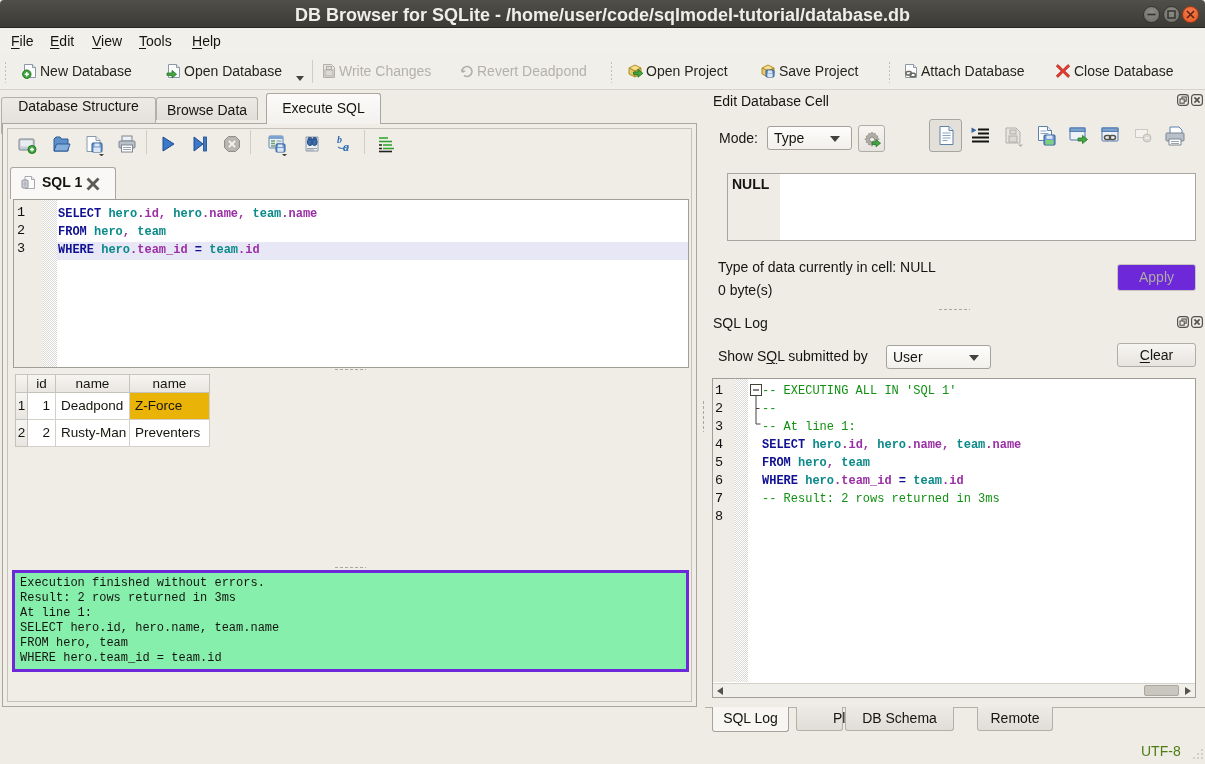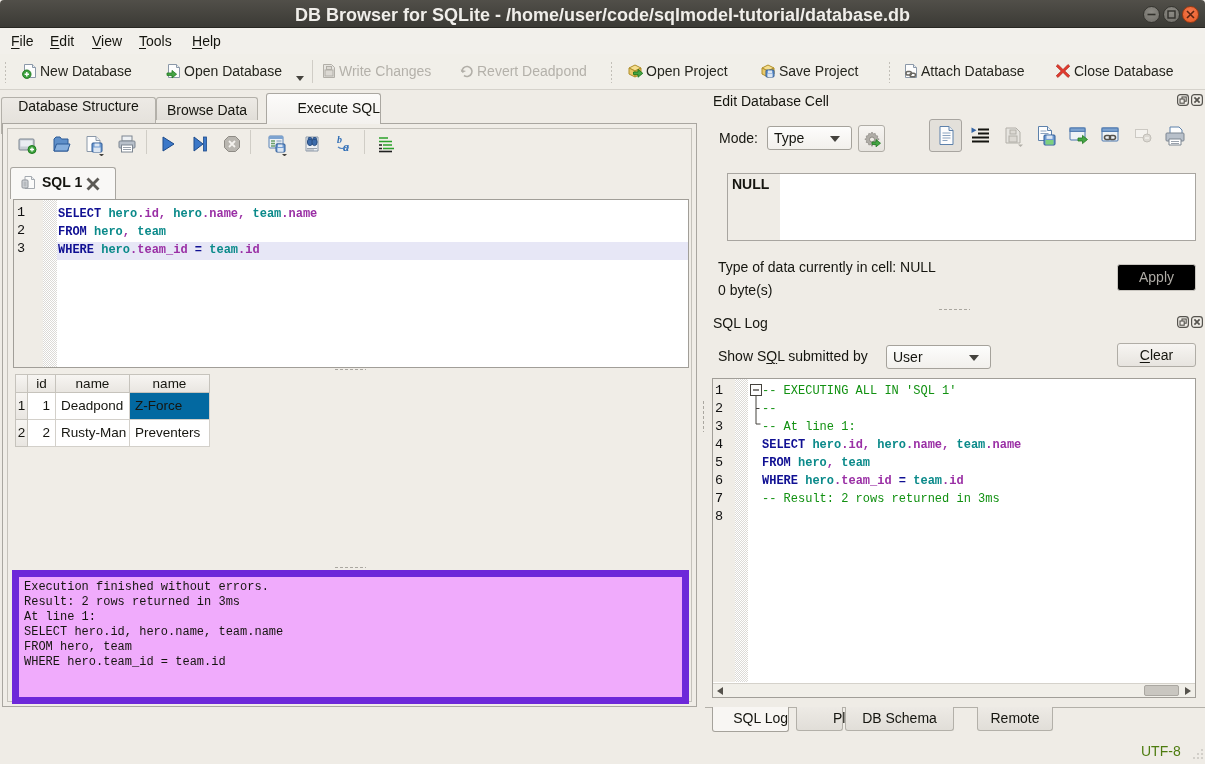--- a/index.html
+++ b/index.html
@@ -22,42 +22,42 @@
 .tbitem { position:absolute; top:0; height:35px; font-size:14px; color:#26261f; }
 .tbitem .lbl { position:absolute; top:9px; white-space:nowrap; }
 .tbitem.disabled .lbl { color:#b4b1aa; }
 .tbitem svg { position:absolute; top:9px; left:0; }
 .tbsep { position:absolute; top:6px; width:1px; height:23px; background:#d0cdc6; }
 .tbhandle { position:absolute; top:7px; width:3px; height:22px;
   background-image:radial-gradient(#c2bfb8 34%, transparent 36%); background-size:3px 4px; }
 
 .tab { position:absolute; border:1px solid #b3b0a9; border-bottom:none; border-radius:3px 3px 0 0;
   background:linear-gradient(#edeae5, #e1ded8); font-size:14px; color:#15150f; text-align:center; }
-.tab.active { background:linear-gradient(#fcfbfa,#f3f1ee); border-color:#aaa7a1;text-align:right; }
+.tab.active { background:linear-gradient(#fcfbfa,#f3f1ee); border-color:#aaa7a1; }
 .tab.south { border:1px solid #b3b0a9; border-top:none; border-radius:0 0 3px 3px; }
 .tab.active.south { border-color:#a5a29b; }
 .mono { font-family:"Liberation Mono", monospace; }
 
 .kw { color:#101093; font-weight:bold; }
 .tbl { color:#0b8a8a; font-weight:bold; }
 .fld { color:#9a2fa5; }
 .cmt { color:#119111; }
 
 .hdots { position:absolute; height:3px; width:32px;
   background-image:radial-gradient(#aaa7a0 40%, transparent 45%); background-size:5px 3px; }
 .vdots { position:absolute; width:3px; height:32px;
   background-image:radial-gradient(#aaa7a0 40%, transparent 45%); background-size:3px 5px; }
 
 .docktitle { position:absolute; font-size:14px; color:#15150f; }
 
 .combo { position:absolute; background:linear-gradient(#fdfdfc,#f2f0ec); border:1px solid #a5a29b; border-radius:3px; font-size:14px; color:#15150f; }
 .combo .ctext { position:absolute; left:6px; top:3px; }
 .combo .arrow { position:absolute; width:0; height:0; border-left:5px solid transparent; border-right:5px solid transparent; border-top:6px solid #44423d; }
 .btn { position:absolute; background:linear-gradient(#f7f5f2,#e7e4df); border:1px solid #b0ada6; border-radius:3px; font-size:14px; color:#15150f; text-align:center; }
-.btn.disabled { background:#000000; border-color:#c9c6c0; color:#aeaba5; }
+.btn.disabled { background:#6d28d9; border-color:#c9c6c0; color:#aeaba5; }
 </style>
 </head>
 <body>
 
 <div id="titlebar" class="abs">
   <div id="title-text" class="abs">DB Browser for SQLite - /home/user/code/sqlmodel-tutorial/database.db</div>
   <div class="winbtn abs" style="left:1143px; background:radial-gradient(circle at 50% 35%, #8d8b85, #6e6c66); border:1px solid #35342f;">
     <svg width="15" height="15">
         <line x1="3.5" y1="7.5" x2="11.5" y2="7.5" stroke="#31302b" stroke-width="1.6"></line>
       </svg>
@@ -260,30 +260,30 @@
   <div class="abs" style="left:15px; top:251px; width:196px; height:73px; font-size:13.5px; color:#15150f;">
 
     <div class="abs" style="left:0; top:0; width:13px; height:19px; background:linear-gradient(#f7f5f2,#e9e6e1); border:1px solid #c6c3bc;"></div>
     <div class="abs" style="left:13px; top:0; width:28px; height:19px; background:linear-gradient(#f7f5f2,#e9e6e1); border:1px solid #c6c3bc; border-left:none; text-align:center; line-height:18px;">id</div>
     <div class="abs" style="left:41px; top:0; width:74px; height:19px; background:linear-gradient(#f7f5f2,#e9e6e1); border:1px solid #c6c3bc; border-left:none; text-align:center; line-height:18px;">name</div>
     <div class="abs" style="left:115px; top:0; width:80px; height:19px; background:linear-gradient(#f7f5f2,#e9e6e1); border:1px solid #c6c3bc; border-left:none; text-align:center; line-height:18px;">name</div>
 
     <div class="abs" style="left:0; top:19px; width:13px; height:27px; background:linear-gradient(#f7f5f2,#e9e6e1); border:1px solid #c6c3bc; border-top:none; text-align:center; line-height:26px;">1</div>
     <div class="abs" style="left:13px; top:19px; width:28px; height:27px; background:#fff; border:1px solid #d3d0ca; border-left:none; border-top:none; text-align:right; line-height:25px; padding-right:5px;">1</div>
     <div class="abs" style="left:41px; top:19px; width:74px; height:27px; background:#fff; border:1px solid #d3d0ca; border-left:none; border-top:none; line-height:25px; padding-left:5px;">Deadpond</div>
-    <div class="abs" style="left:115px; top:19px; width:80px; height:27px; background:#0369a1; border:1px solid #d3d0ca; border-left:none; border-top:none; line-height:25px; padding-left:5px;">Z-Force</div>
+    <div class="abs" style="left:115px; top:19px; width:80px; height:27px; background:#eab308; border:1px solid #d3d0ca; border-left:none; border-top:none; line-height:25px; padding-left:5px;">Z-Force</div>
 
     <div class="abs" style="left:0; top:46px; width:13px; height:27px; background:linear-gradient(#f7f5f2,#e9e6e1); border:1px solid #c6c3bc; border-top:none; text-align:center; line-height:26px;">2</div>
     <div class="abs" style="left:13px; top:46px; width:28px; height:27px; background:#fff; border:1px solid #d3d0ca; border-left:none; border-top:none; text-align:right; line-height:25px; padding-right:5px;">2</div>
     <div class="abs" style="left:41px; top:46px; width:74px; height:27px; background:#fff; border:1px solid #d3d0ca; border-left:none; border-top:none; line-height:25px; padding-left:5px;">Rusty-Man</div>
     <div class="abs" style="left:115px; top:46px; width:80px; height:27px; background:#fff; border:1px solid #d3d0ca; border-left:none; border-top:none; line-height:25px; padding-left:5px;">Preventers</div>
   </div>
   <div class="hdots" style="left:334px; top:443px;"></div>
 
-  <div class="abs" style="left:12px; top:447px; width:677px; height:134px; border:7px solid #6d28d9; background:#f0abfc;">
+  <div class="abs" style="left:12px; top:447px; width:677px; height:102px; border:3px solid #6d28d9; background:#86efac;">
     <div class="abs mono" style="left:5px; top:3px; font-size:12px; line-height:14.9px; color:#15150f; white-space:pre;">Execution finished without errors.
 Result: 2 rows returned in 3ms
 At line 1:
 SELECT hero.id, hero.name, team.name
 FROM hero, team
 WHERE hero.team_id = team.id</div>
   </div>
 </div>
 
 <div class="vdots" style="left:702px; top:400px;"></div>

